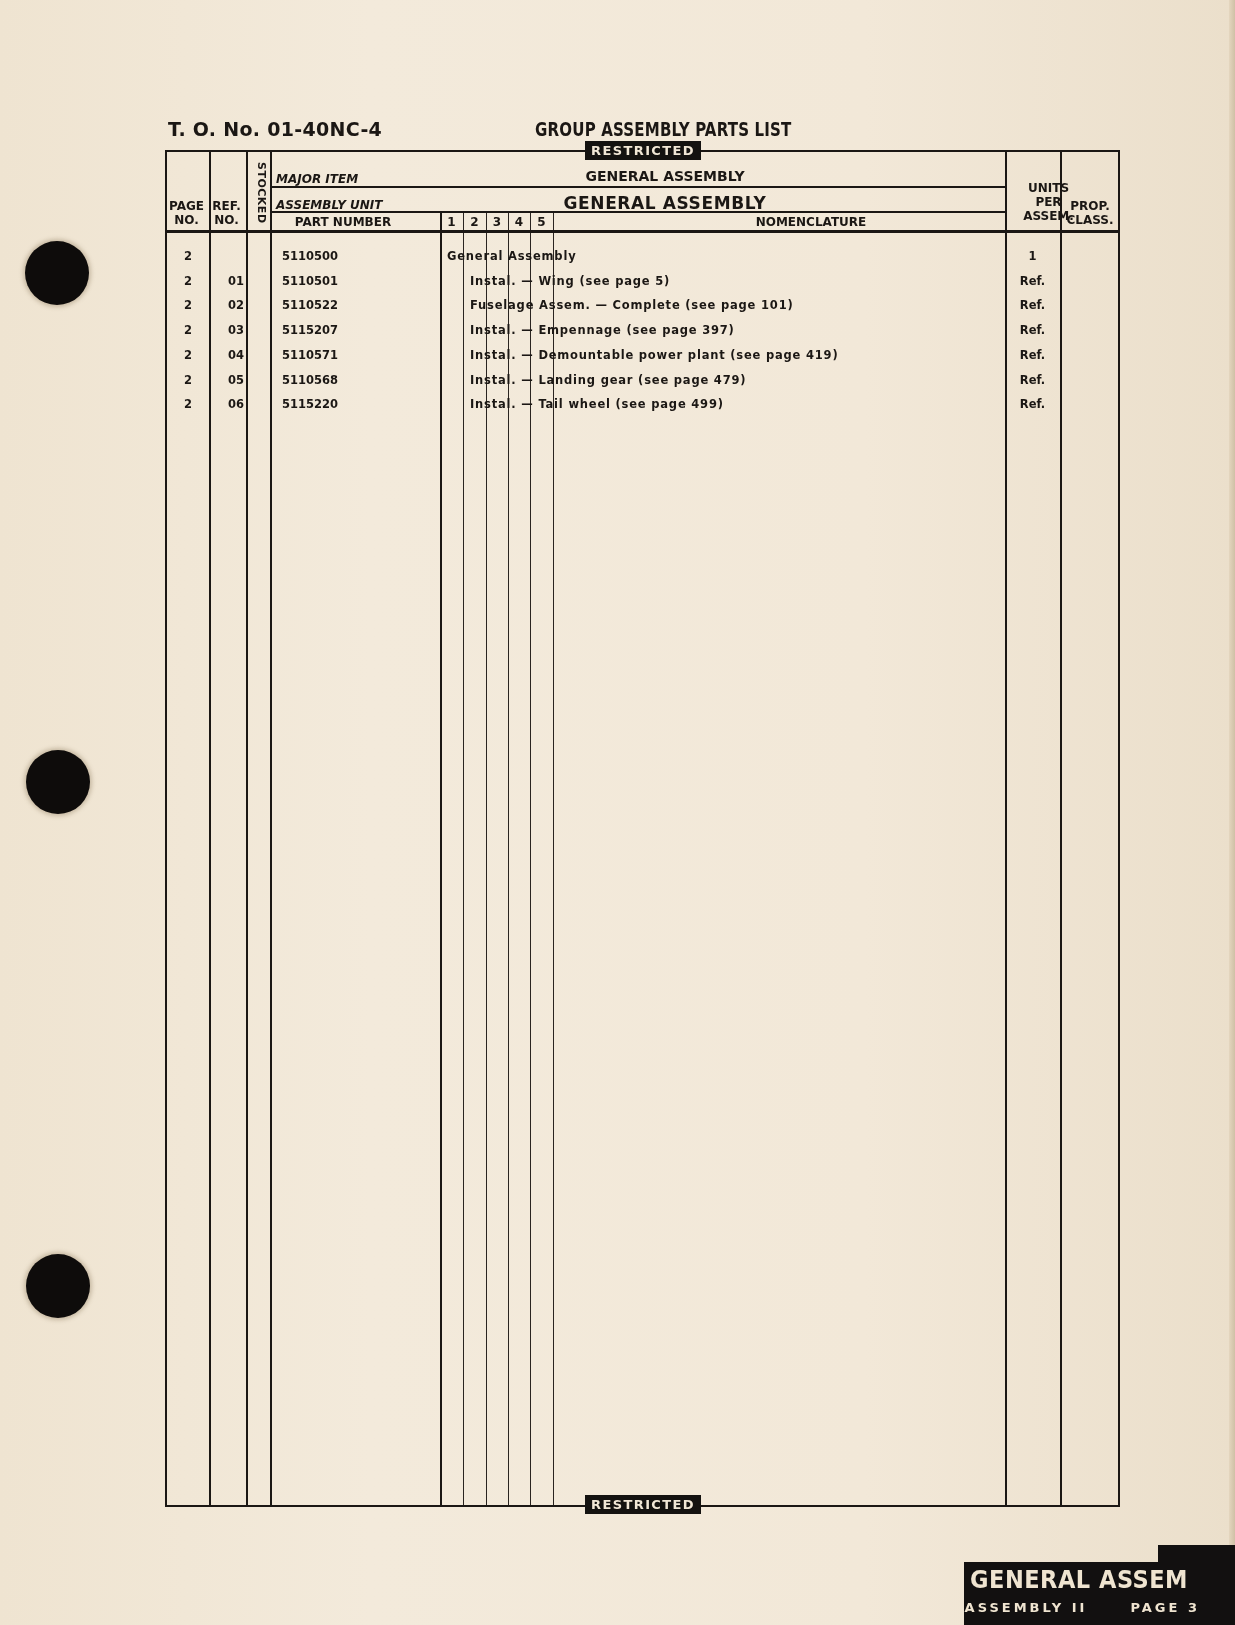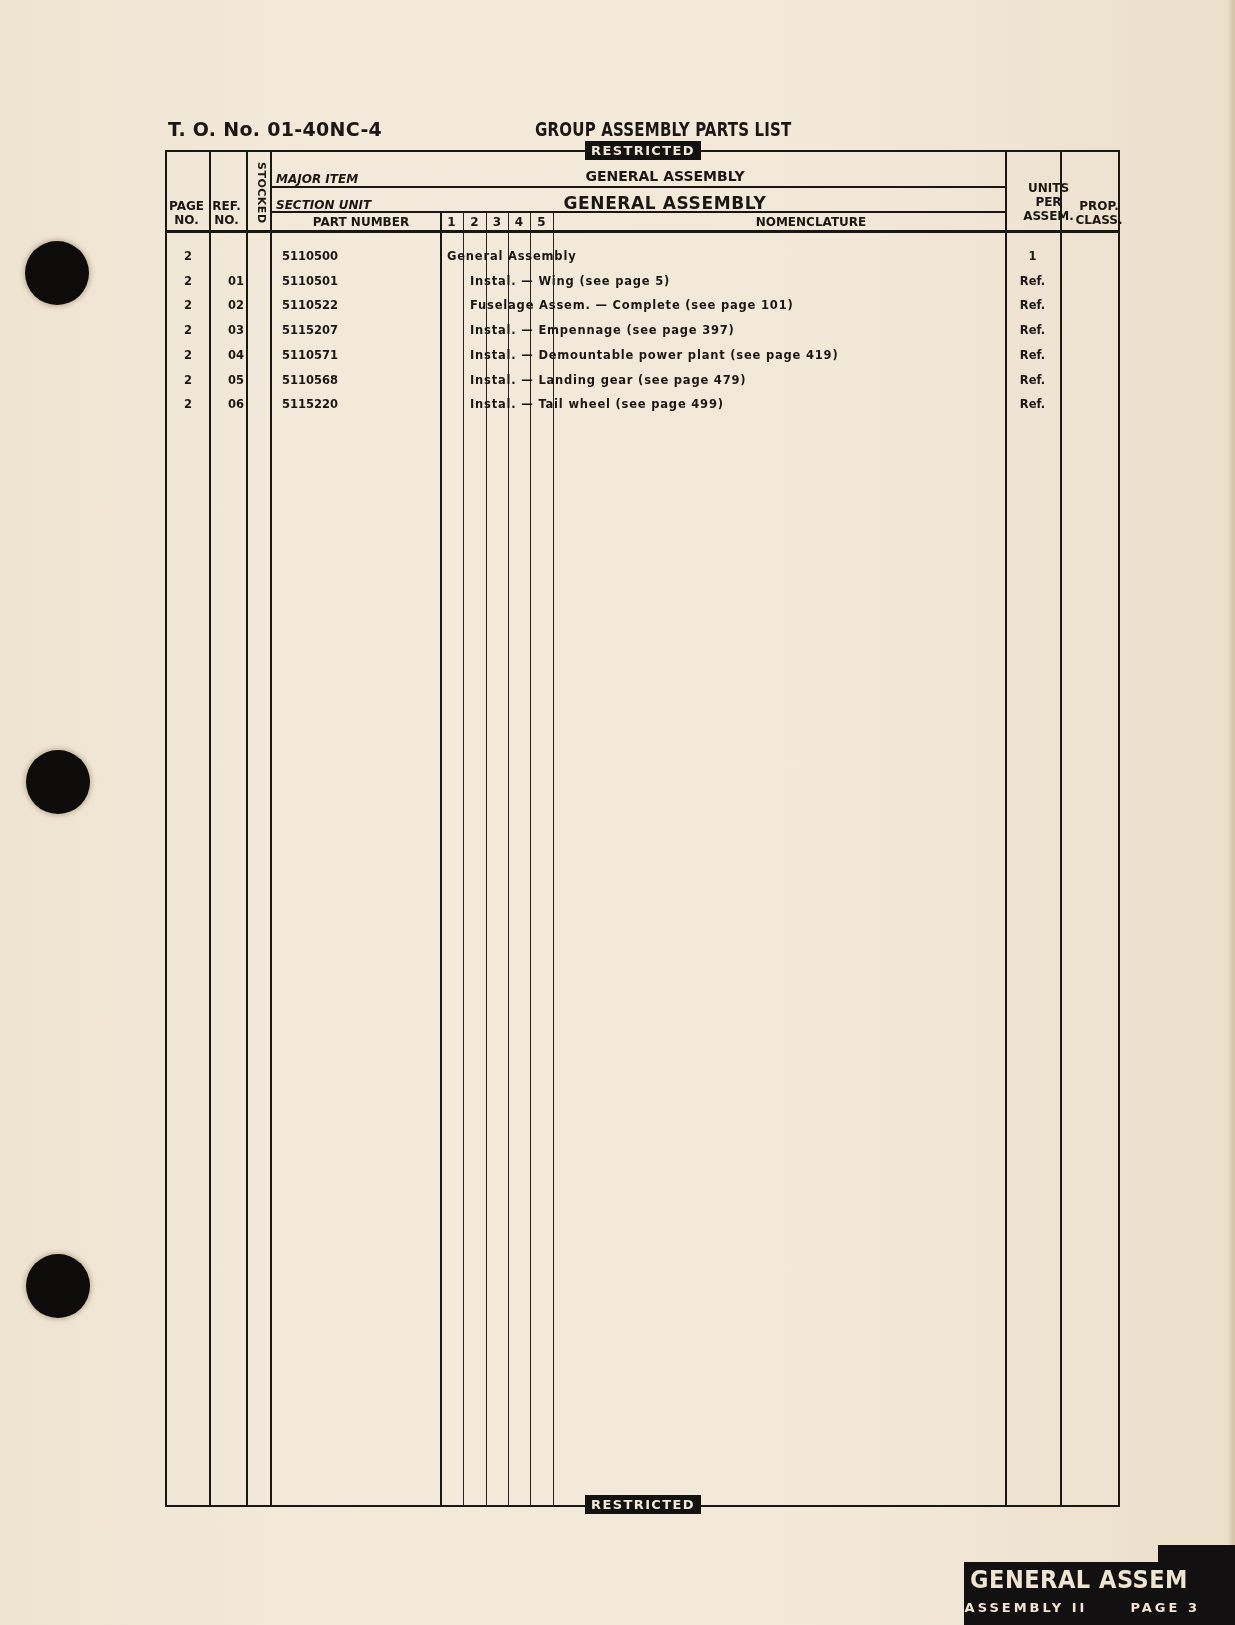--- a/index.html
+++ b/index.html
@@ -115,37 +115,37 @@
   <div>NO.</div>
 </div>
 <div class="hdr" style="left:208px;top:199px;width:37px;">
   <div>REF.</div>
   <div>NO.</div>
 </div>
 <div class="stocked">STOCKED</div>
 
 <div class="hdr-italic" style="left:276px;top:172px;">MAJOR ITEM</div>
 <div class="hdr-big" style="left:540px;top:168px;width:250px;font-size:14px;">GENERAL ASSEMBLY</div>
-<div class="hdr-italic" style="left:276px;top:198px;">SECTION UNIT</div>
+<div class="hdr-italic" style="left:276px;top:198px;">ASSEMBLY UNIT</div>
 <div class="hdr-big" style="left:520px;top:193px;width:290px;font-size:17px;letter-spacing:0.6px;">GENERAL ASSEMBLY</div>
 
-<div class="hdr" style="left:276px;top:215px;width:170px;">PART NUMBER</div>
+<div class="hdr" style="left:258px;top:215px;width:170px;">PART NUMBER</div>
 <div class="hdr" style="left:440px;top:215px;width:23px;">1</div>
 <div class="hdr" style="left:463px;top:215px;width:23px;">2</div>
 <div class="hdr" style="left:486px;top:215px;width:22px;">3</div>
 <div class="hdr" style="left:508px;top:215px;width:22px;">4</div>
 <div class="hdr" style="left:530px;top:215px;width:23px;">5</div>
 <div class="hdr" style="left:553px;top:215px;width:516px;">NOMENCLATURE</div>
 
 <div class="hdr" style="left:1005px;top:181px;width:55px;padding-left:16px;">
   <div>UNITS</div>
   <div>PER</div>
   <div>ASSEM.</div>
 </div>
-<div class="hdr" style="left:1060px;top:199px;width:60px;margin-left:9px;">
+<div class="hdr" style="left:1060px;top:199px;width:60px;">
   <div>PROP.</div>
   <div>CLASS.</div>
 </div>
 
 <div class="row" style="top:249px;">
   <span class="c-page">2</span>
   <span class="c-ref"></span>
   <span class="c-part">5110500</span>
   <span style="left:447px;letter-spacing:0.8px;">General Assembly</span>
   <span class="c-units">1</span>

